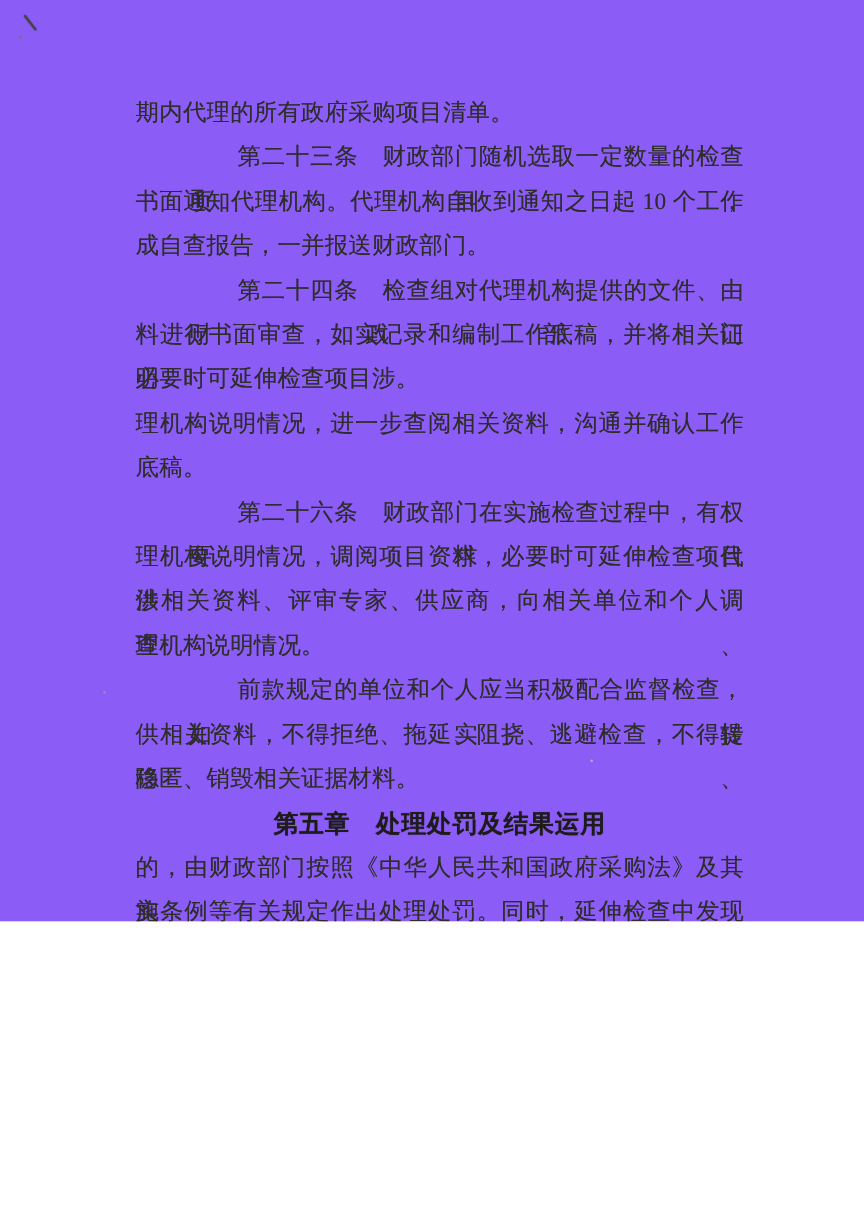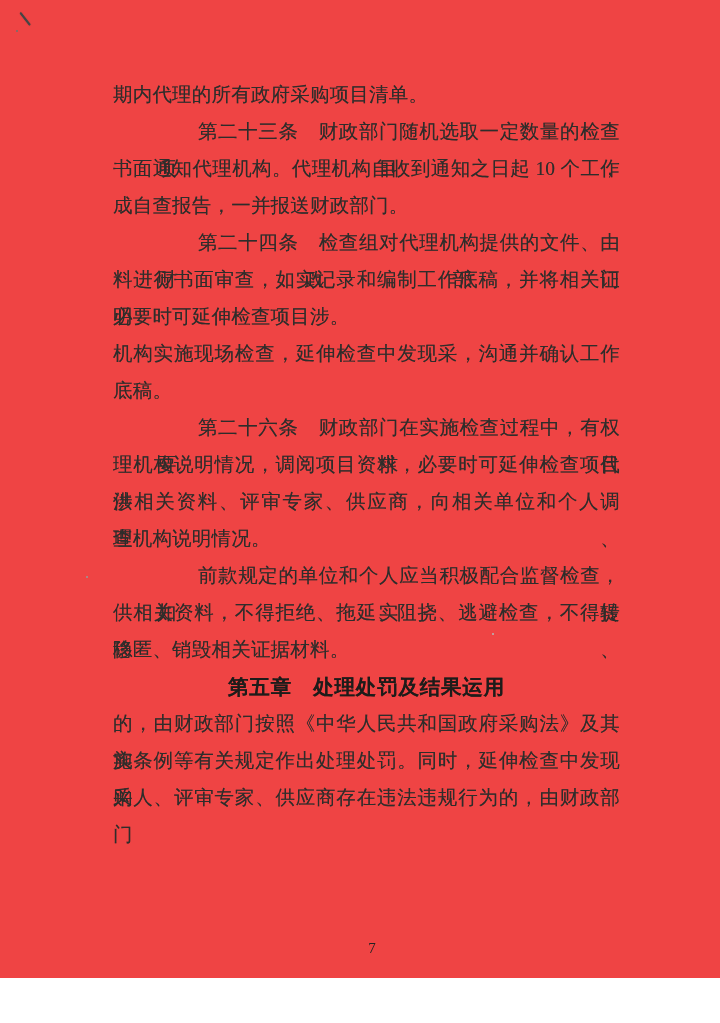--- a/index.html
+++ b/index.html
@@ -1,20 +1,20 @@
 <!DOCTYPE html>
 <html><head>
 <meta charset="utf-8">
 <style>
   html, body { margin: 0; padding: 0; background: #ffffff; }
   .page {
     position: relative;
     width: 720px;
-    height: 978px;
-    background: #ef4444;
+    height: 768px;
+    background: #8b5cf6;
     overflow: hidden;
     font-family: "Liberation Serif", serif;
     color: #2e2d2b;
   }
   .content {
     position: absolute;
     left: 113px;
     top: 76px;
     width: 507px;
   }
@@ -82,21 +82,21 @@
   <div class="speck s4"></div>
 
   <div class="content">
       <div class="line align-left">期内代理的所有政府采购项目清单。</div>
       <div class="line indent align-justify">第二十三条　财政部门随机选取一定数量的检查项目，</div>
       <div class="line align-justify">书面通知代理机构。代理机构自收到通知之日起 10 个工作</div>
       <div class="line align-left">成自查报告，一并报送财政部门。</div>
       <div class="line indent align-justify">第二十四条　检查组对代理机构提供的文件、由财政部门</div>
       <div class="line align-justify">料进行书面审查，如实记录和编制工作底稿，并将相关证明</div>
       <div class="line align-left">必要时可延伸检查项目涉。</div>
-      <div class="line align-justify">机构实施现场检查，延伸检查中发现采，沟通并确认工作</div>
+      <div class="line align-justify">理机构说明情况，进一步查阅相关资料，沟通并确认工作</div>
       <div class="line align-left">底稿。</div>
       <div class="line indent align-justify">第二十六条　财政部门在实施检查过程中，有权要求代</div>
       <div class="line align-justify">理机构说明情况，调阅项目资料，必要时可延伸检查项目涉</div>
       <div class="line align-justify">供相关资料、评审专家、供应商，向相关单位和个人调查、</div>
       <div class="line align-left">理机构说明情况。</div>
       <div class="line indent align-justify">前款规定的单位和个人应当积极配合监督检查，如实提</div>
       <div class="line align-justify">供相关资料，不得拒绝、拖延、阻挠、逃避检查，不得转移、</div>
       <div class="line align-left">隐匿、销毁相关证据材料。</div>
       <div class="line heading align-center">第五章　处理处罚及结果运用</div>
       <div class="line align-justify">的，由财政部门按照《中华人民共和国政府采购法》及其实</div>

